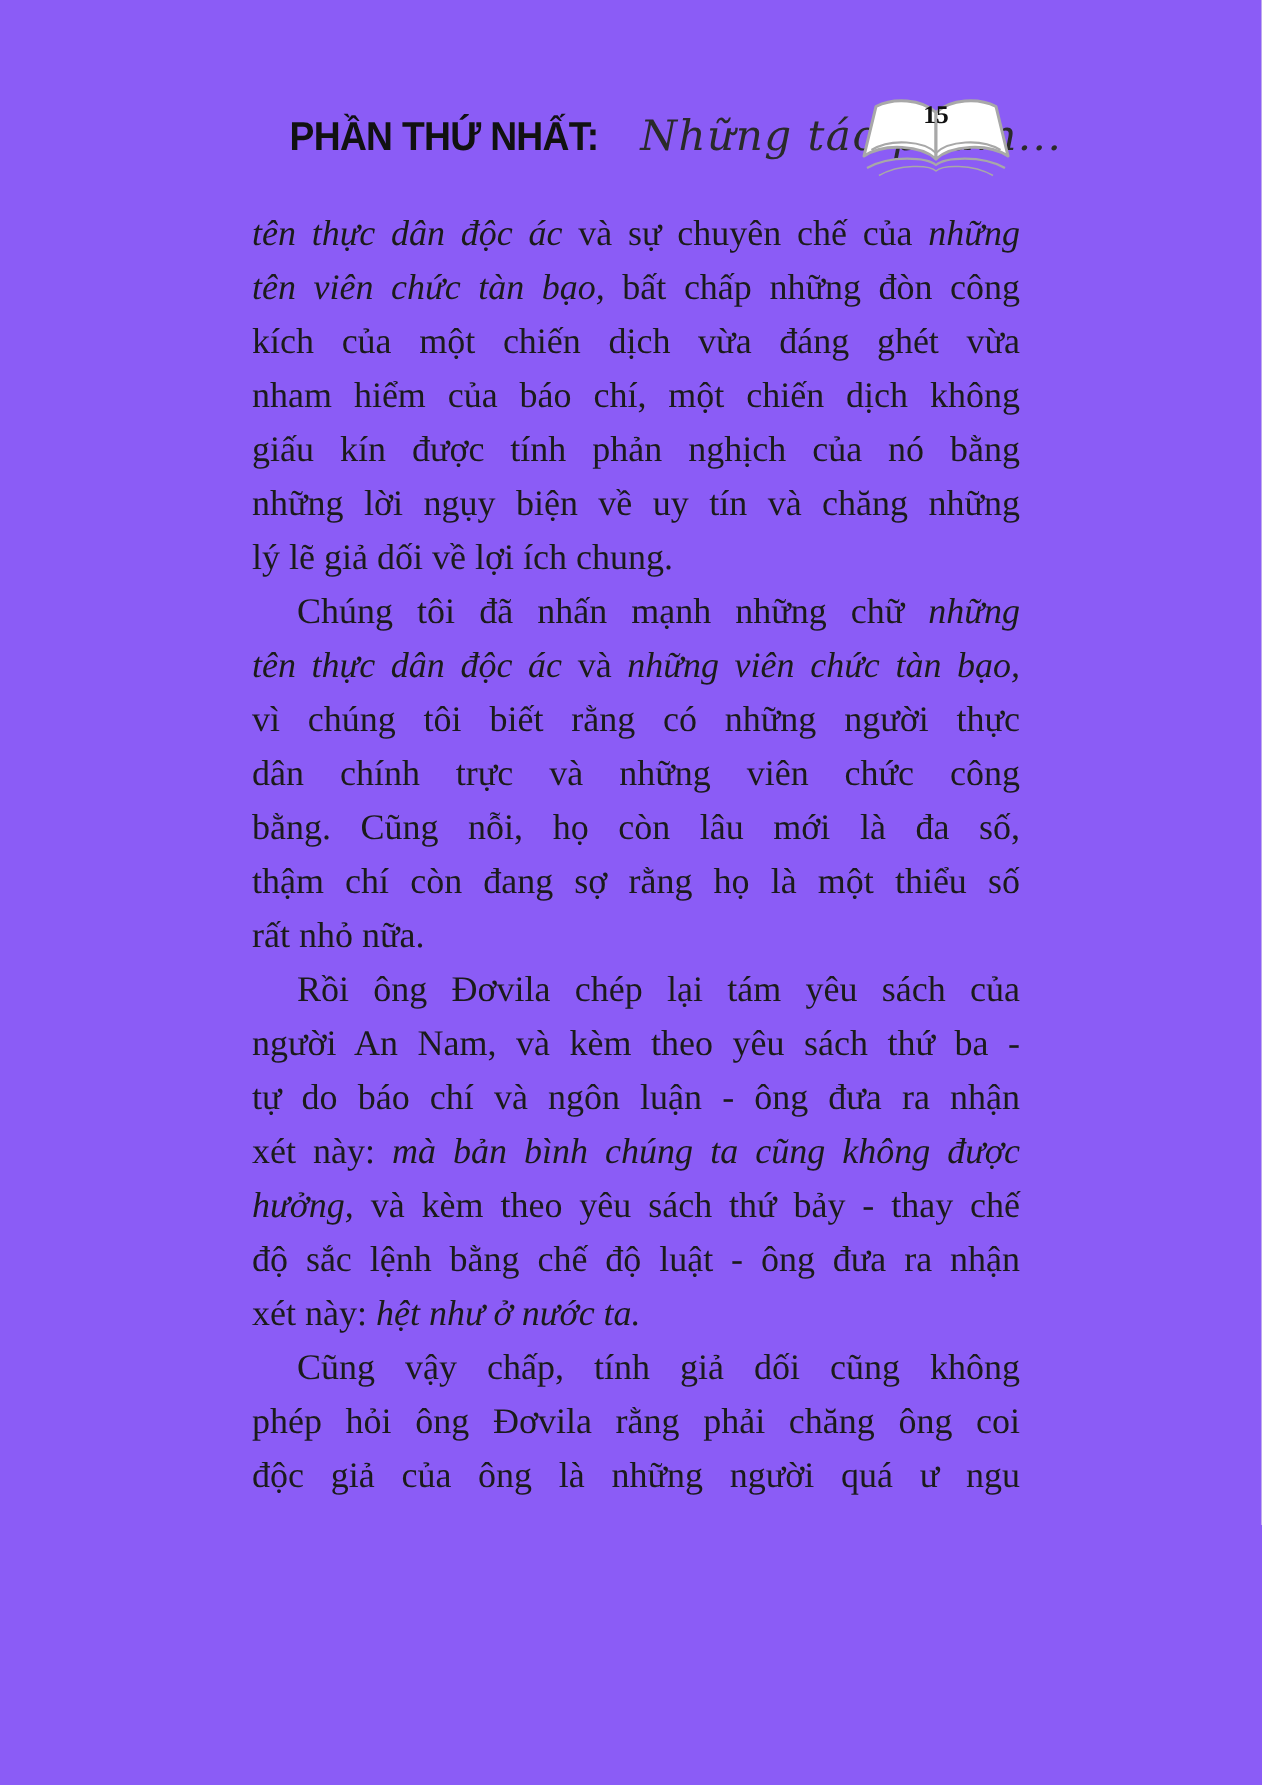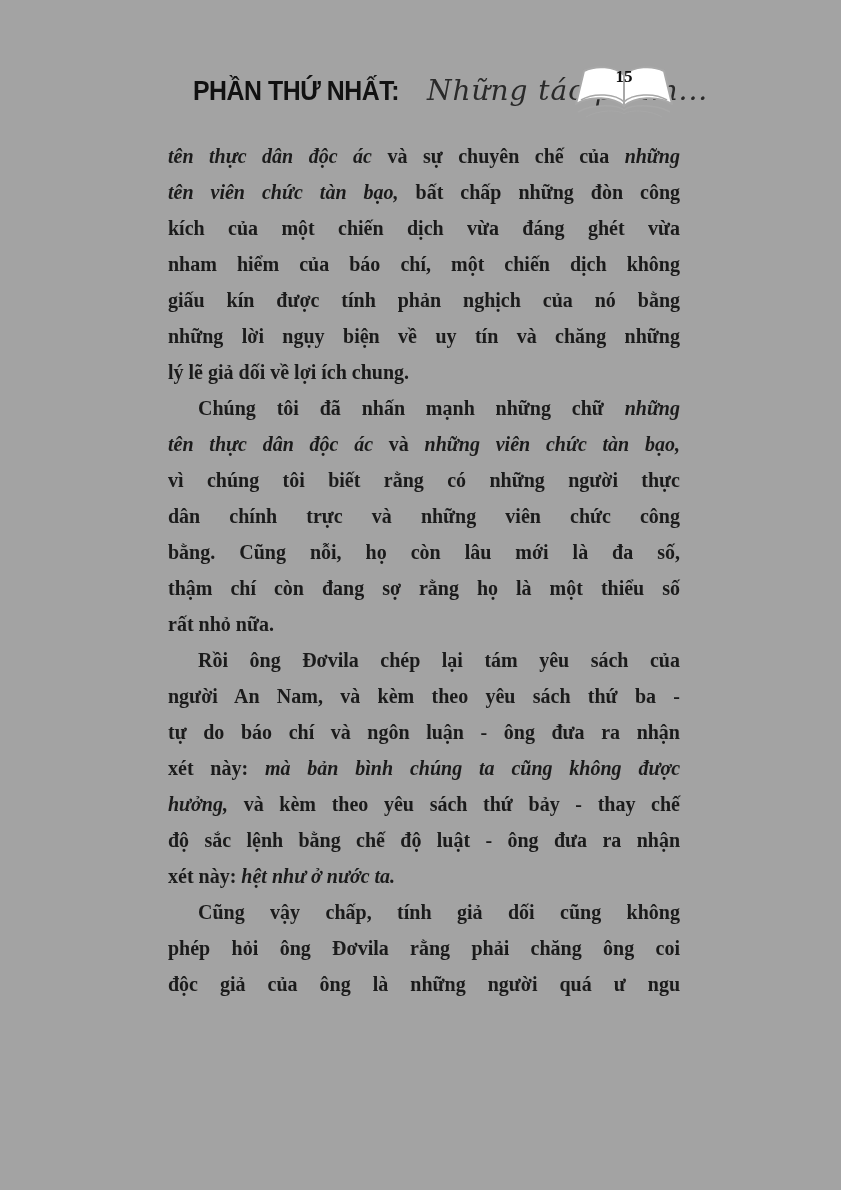--- a/index.html
+++ b/index.html
@@ -1,20 +1,20 @@
 <!DOCTYPE html>
 <html><head>
 <meta charset="utf-8">
 <style>
   html,body{margin:0;padding:0;background:#e8e8e8;}
   .page{
     position:relative;
     width:841px;height:1190px;
     margin:0 auto;
-    background:#a3a3a3;
+    background:#8b5cf6;
     font-family:"Liberation Serif","DejaVu Serif",serif;
     color:#1b1b1b;
     overflow:hidden;
   }
   
   .header{
     position:absolute;left:193px;top:74px;
     display:flex;align-items:baseline;gap:10px;
     white-space:nowrap;
   }
@@ -38,24 +38,23 @@
     text-align:center;
     font-family:"Liberation Serif","DejaVu Serif",serif;
     font-weight:bold;font-size:17px;color:#111;
   }
   
   .body-text{
     position:absolute;left:168px;top:138px;width:512px;
   }
   .line{
     height:36px;line-height:36px;
-    font-size:20px;
+    font-size:24px;
     text-align:justify;text-align-last:justify;
     white-space:normal;
-    font-weight:bold;
   }
   .line.endpara{text-align-last:left;}
   .line.indent{padding-left:30px;}
   .it{font-style:italic;}
 </style>
 </head>
 <body>
 
 <div class="page">
 

